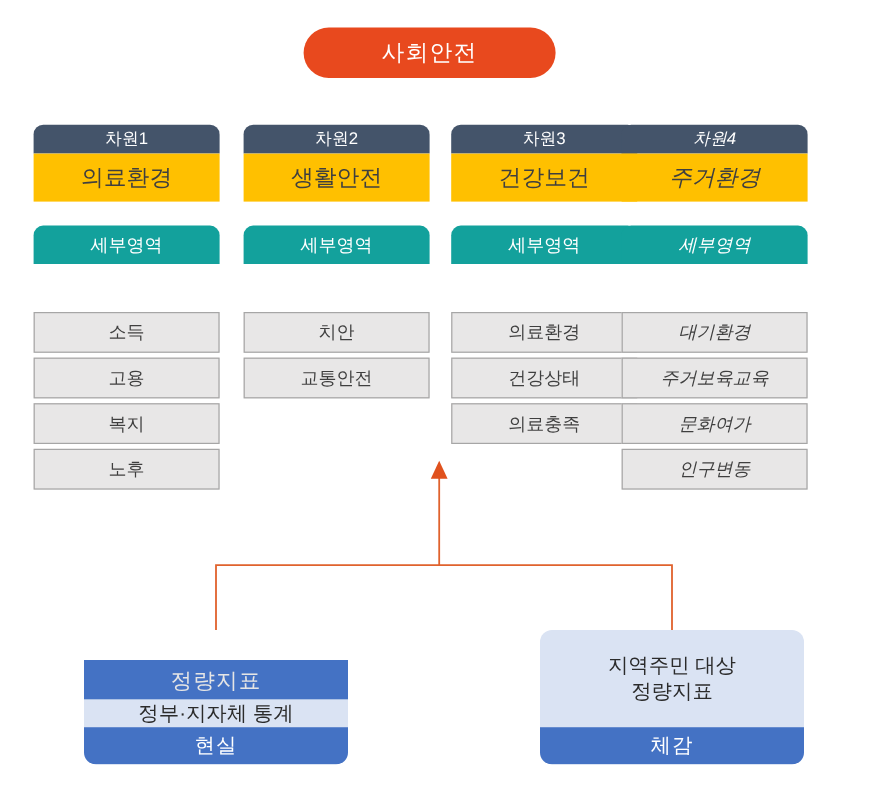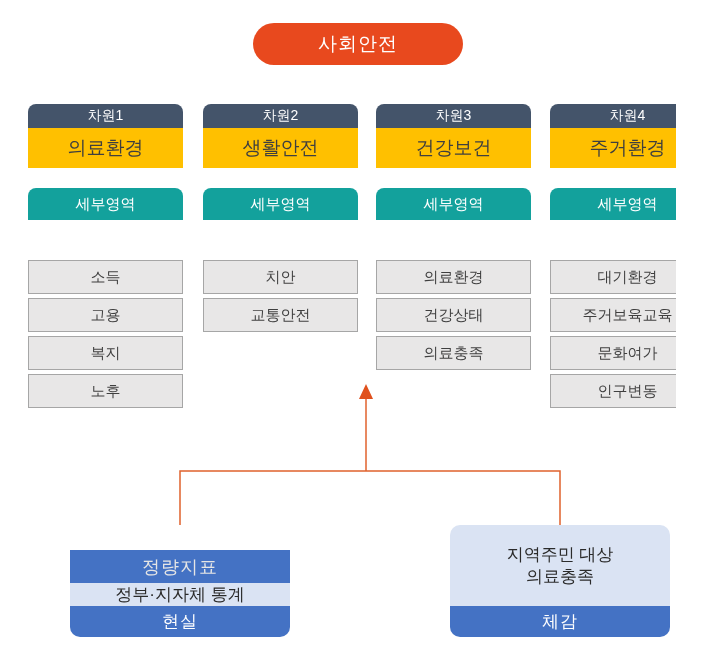--- a/index.html
+++ b/index.html
@@ -9,21 +9,21 @@
   }
   .pill{
     position:absolute;left:253px;top:23px;width:210px;height:42px;
     background:#e8491e;border-radius:21px;color:#fff;font-size:19px;
     display:flex;align-items:center;justify-content:center;letter-spacing:1px;
   }
   .col{position:absolute;top:104px;width:155px;}
   .col.c1{left:28px;}
   .col.c2{left:203px;}
   .col.c3{left:376px;}
-  .col.c4{left:550px;}
+  .col.c4{left:518px;font-style:italic;}
   .dim-header{
     height:24px;background:#44546a;color:#fff;font-size:14px;
     border-radius:8px 8px 0 0;display:flex;align-items:center;justify-content:center;
   }
   .dim-body{
     height:40px;background:#ffc000;color:#3f3f3f;font-size:19px;
     display:flex;align-items:center;justify-content:center;
   }
   .detail-header{
     margin-top:20px;height:32px;background:#13a19c;color:#fff;font-size:15px;
@@ -106,17 +106,17 @@
   </svg>
 
   <div class="indicator left">
     <div class="ind-header">정량지표</div>
     <div class="ind-body">정부·지자체 통계</div>
     <div class="ind-footer">현실</div>
   </div>
 
   <div class="indicator right">
     <div class="ind-body">지역주민 대상
-의료충족</div>
+정량지표</div>
     <div class="ind-footer">체감</div>
   </div>
 
 </div>
 
 </body></html>

